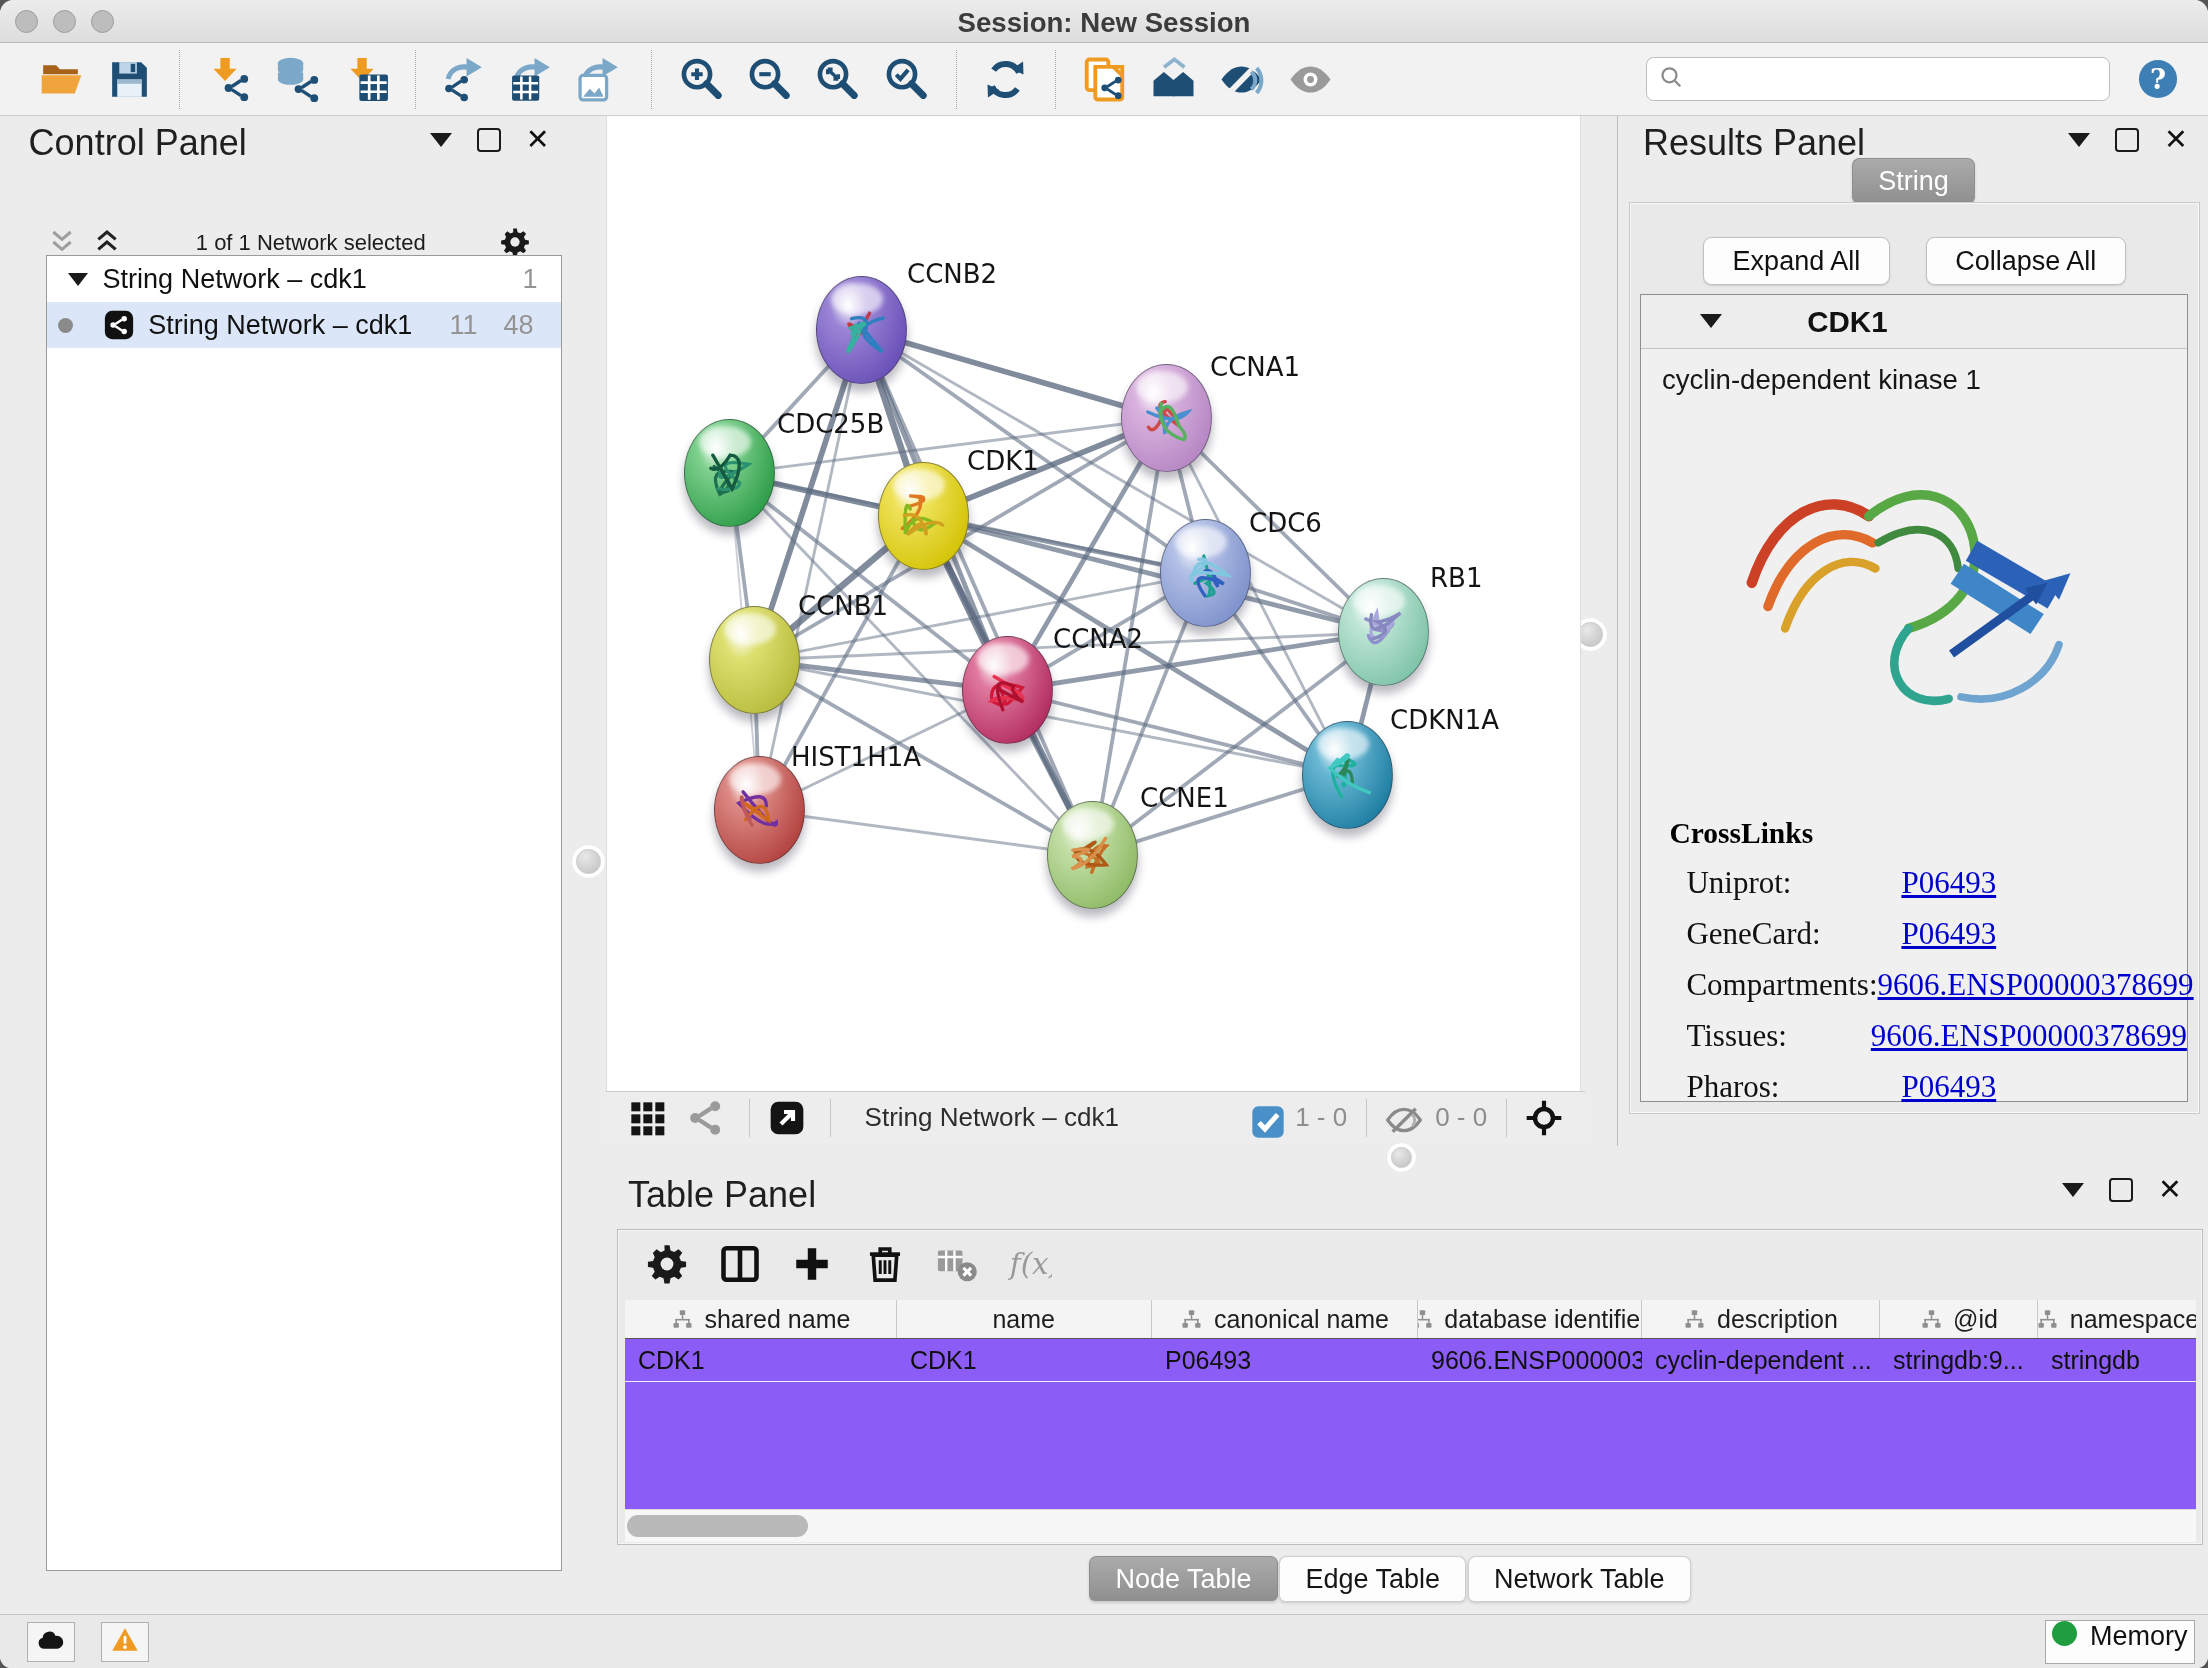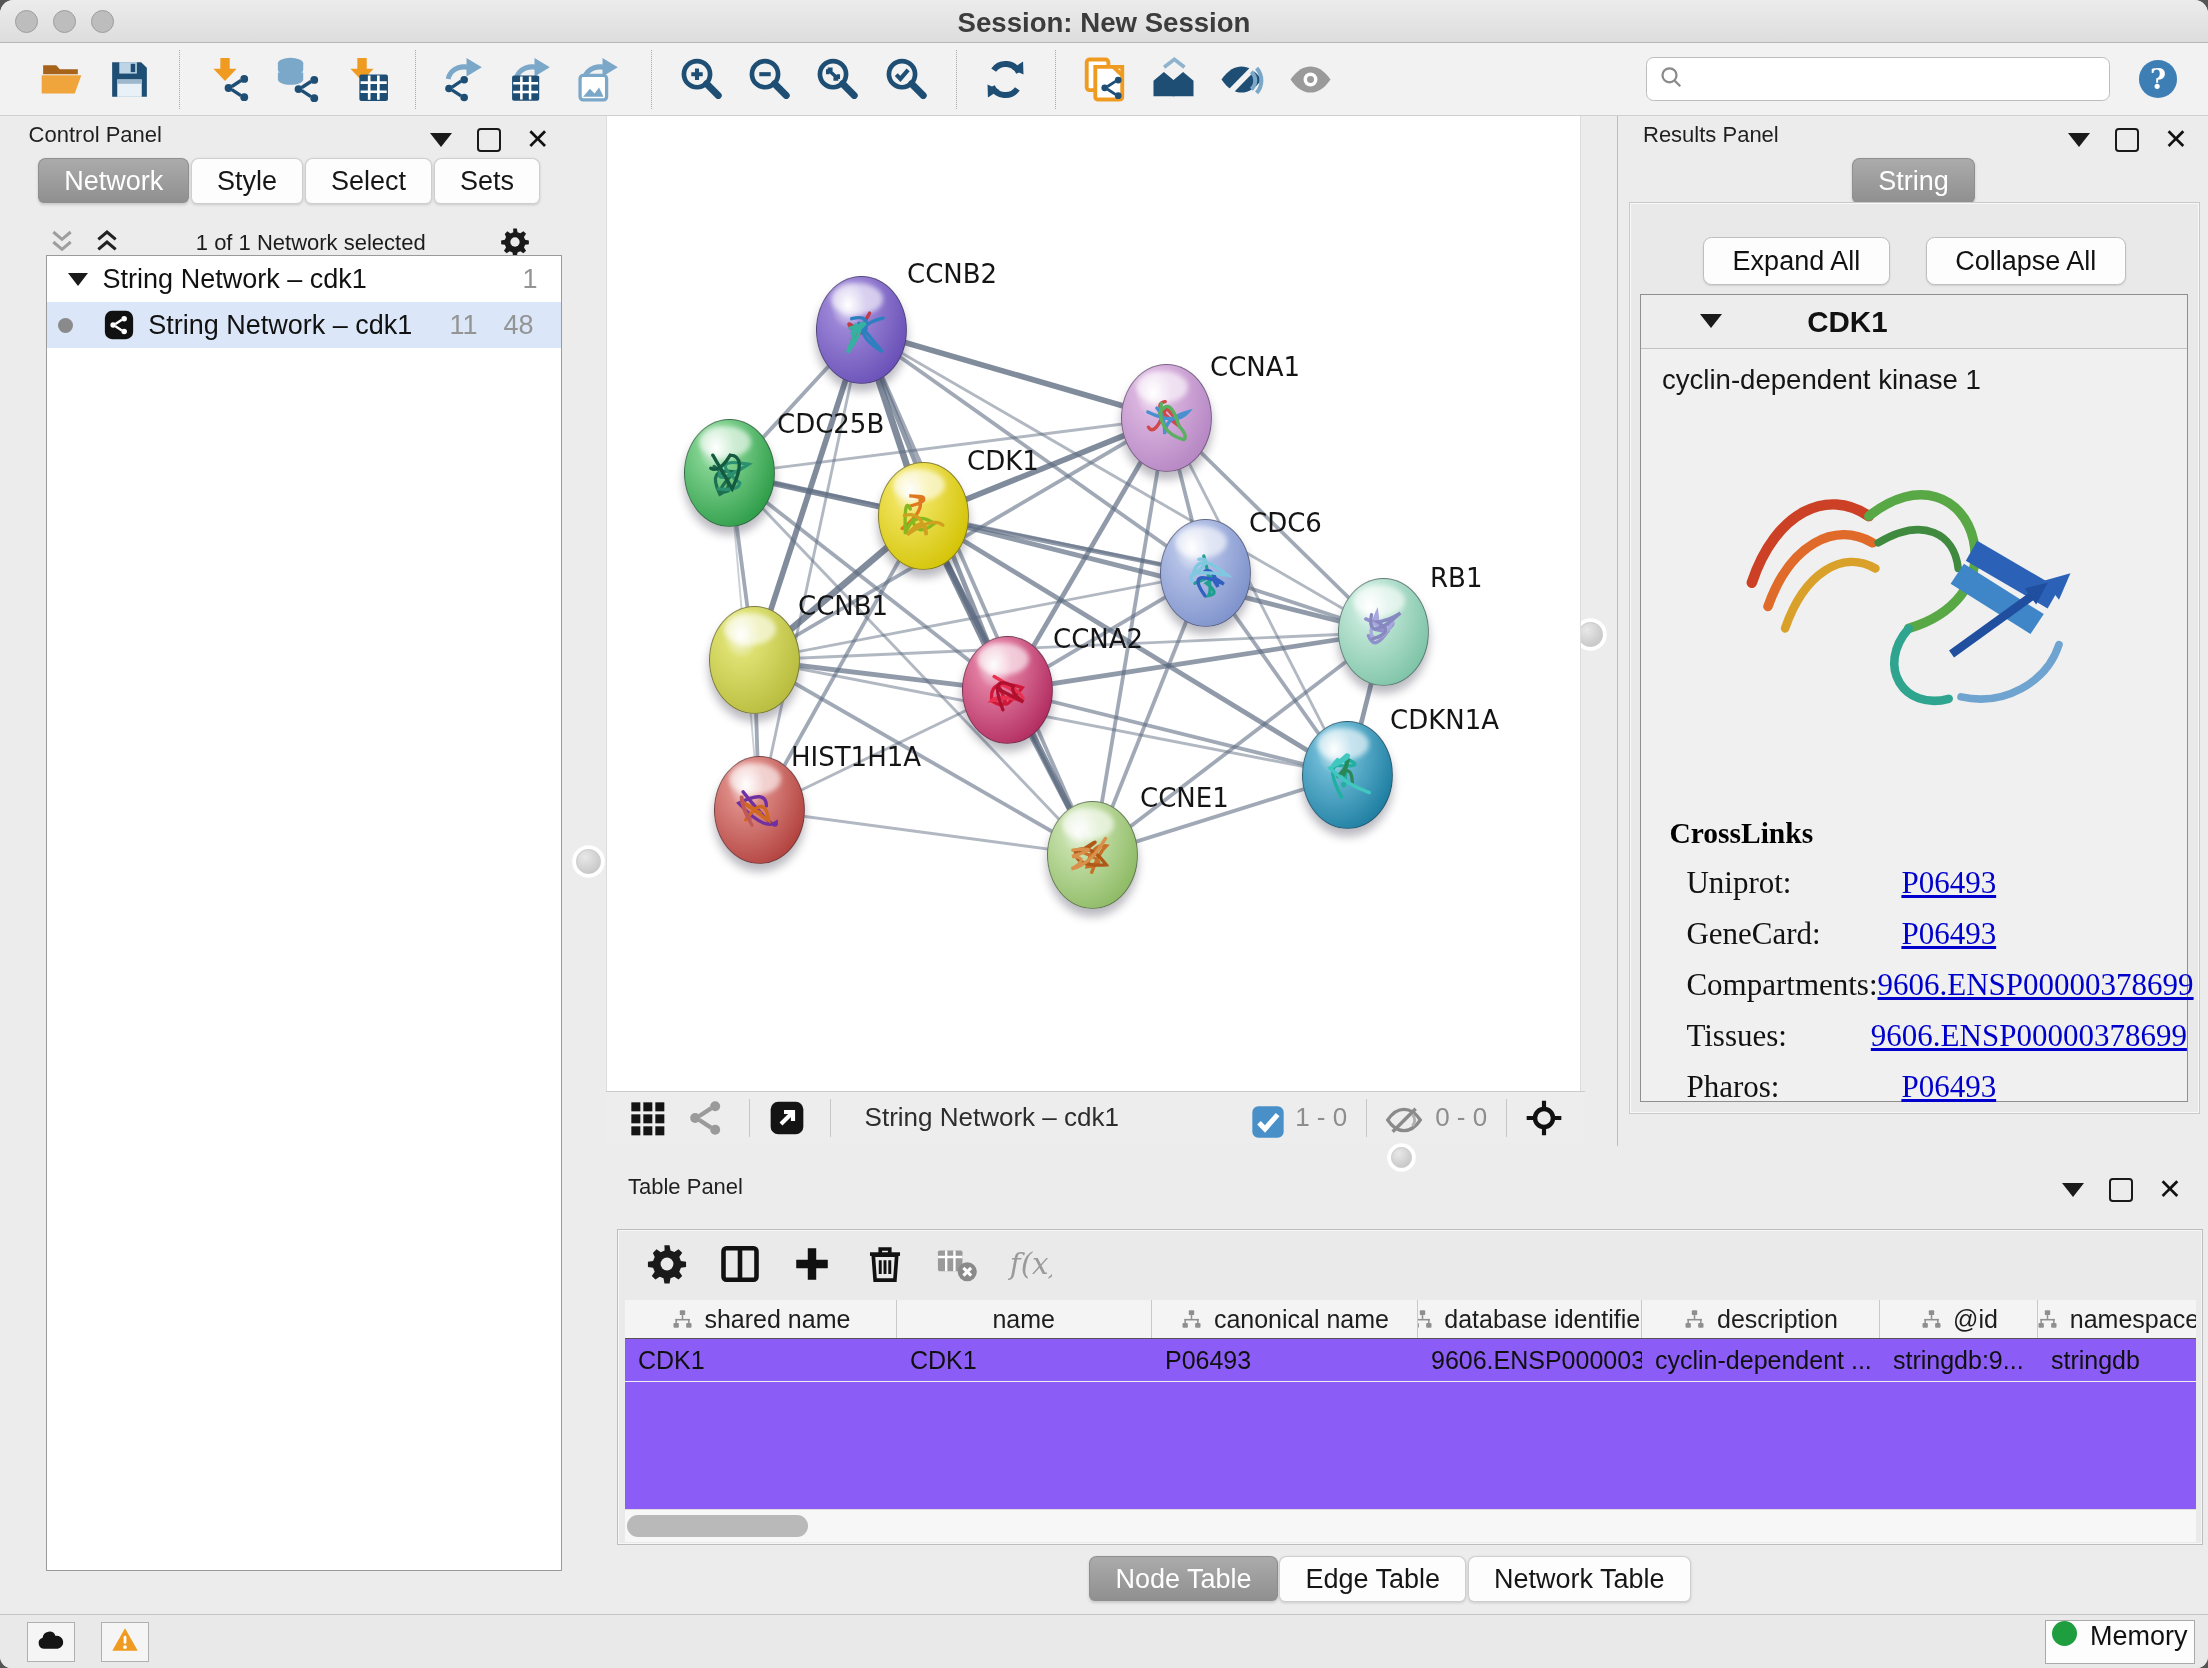--- a/index.html
+++ b/index.html
@@ -23,21 +23,21 @@
   .tb-btn{width:55px;height:55px;display:flex;align-items:center;justify-content:center;margin:0 6.7px;}
   .tb-btn svg{width:49px;height:49px;}
   .tb-sep{width:0;height:59px;border-left:1.9px dotted #a9a9a9;margin:0 15px;}
   .tb-search{margin-left:auto;width:464px;height:44px;background:#fff;border:1px solid #bdbdbd;
     border-radius:7.6px;display:flex;align-items:center;padding:0 9.5px;box-sizing:border-box;margin-right:25px;}
   .tb-search svg{width:30px;height:30px;}
   .tb-search input{border:none;outline:none;flex:1;font-size:25px;font-family:inherit;background:transparent;}
   .tb-help{width:46px;height:46px;display:flex;align-items:center;justify-content:center;}
   .tb-help svg{width:44px;height:44px;}
   
-  .panel-title{font-size:22px;color:#1f1f1f;}
+  .panel-title{font-size:36px;color:#1f1f1f;}
   .panel-ctrls{position:absolute;top:9.5px;right:21px;display:flex;align-items:center;gap:25px;}
   .pc-tri{width:0;height:0;border-left:11.4px solid transparent;border-right:11.4px solid transparent;border-top:14.3px solid #1a1a1a;}
   .pc-float{width:20px;height:20px;border:2.9px solid #1a1a1a;border-radius:3.8px;}
   .pc-close{font-family:"DejaVu Sans",sans-serif;font-size:28.5px;font-weight:bold;color:#111;line-height:1;}
   .tab{height:44px;display:flex;align-items:center;justify-content:center;font-size:27px;
     background:#fdfdfd;color:#161616;border:1px solid #cfcfcf;border-bottom:none;padding:0 25px;
     border-radius:7.6px 7.6px 5.7px 5.7px;box-shadow:0 1.9px 2.9px rgba(0,0,0,.15);}
   .tab.active{background:linear-gradient(#ababab,#8f8f8f);color:#fff;border-color:#8f8f8f;}
   
   .control-panel{position:absolute;left:7.6px;top:116px;width:563px;height:1491px;}
@@ -311,26 +311,20 @@
       </div>
   </div>
 
   <div class="control-panel">
     <div style="position:absolute;left:21px;top:5.7px" class="panel-title">Control Panel</div>
     <div class="panel-ctrls">
       <div class="pc-tri"></div>
       <div class="pc-float"></div>
       <div class="pc-close">✕</div>
     </div>
-    <div class="cp-tabs" id="cp-tabs">
-        <div class="tab active">Network</div>
-        <div class="tab">Style</div>
-        <div class="tab">Select</div>
-        <div class="tab">Sets</div>
-      </div>
     <div class="cp-selrow">
       <span id="chev-down"><svg width="32" height="32" viewBox="0 0 24 24">
             <g stroke="#9e9e9e" stroke-width="2.3" fill="none">
               <path d="M5.5 4.5 12 10l6.5-5.5M5.5 12 12 17.5 18.5 12"></path>
             </g>
           </svg></span>
       <span id="chev-up" style="margin-left:13.3px"><svg width="32" height="32" viewBox="0 0 24 24">
             <g stroke="#222" stroke-width="2.3" fill="none">
               <path d="M5.5 10 12 4.5 18.5 10M5.5 17.5 12 12l6.5 5.5"></path>
             </g>

